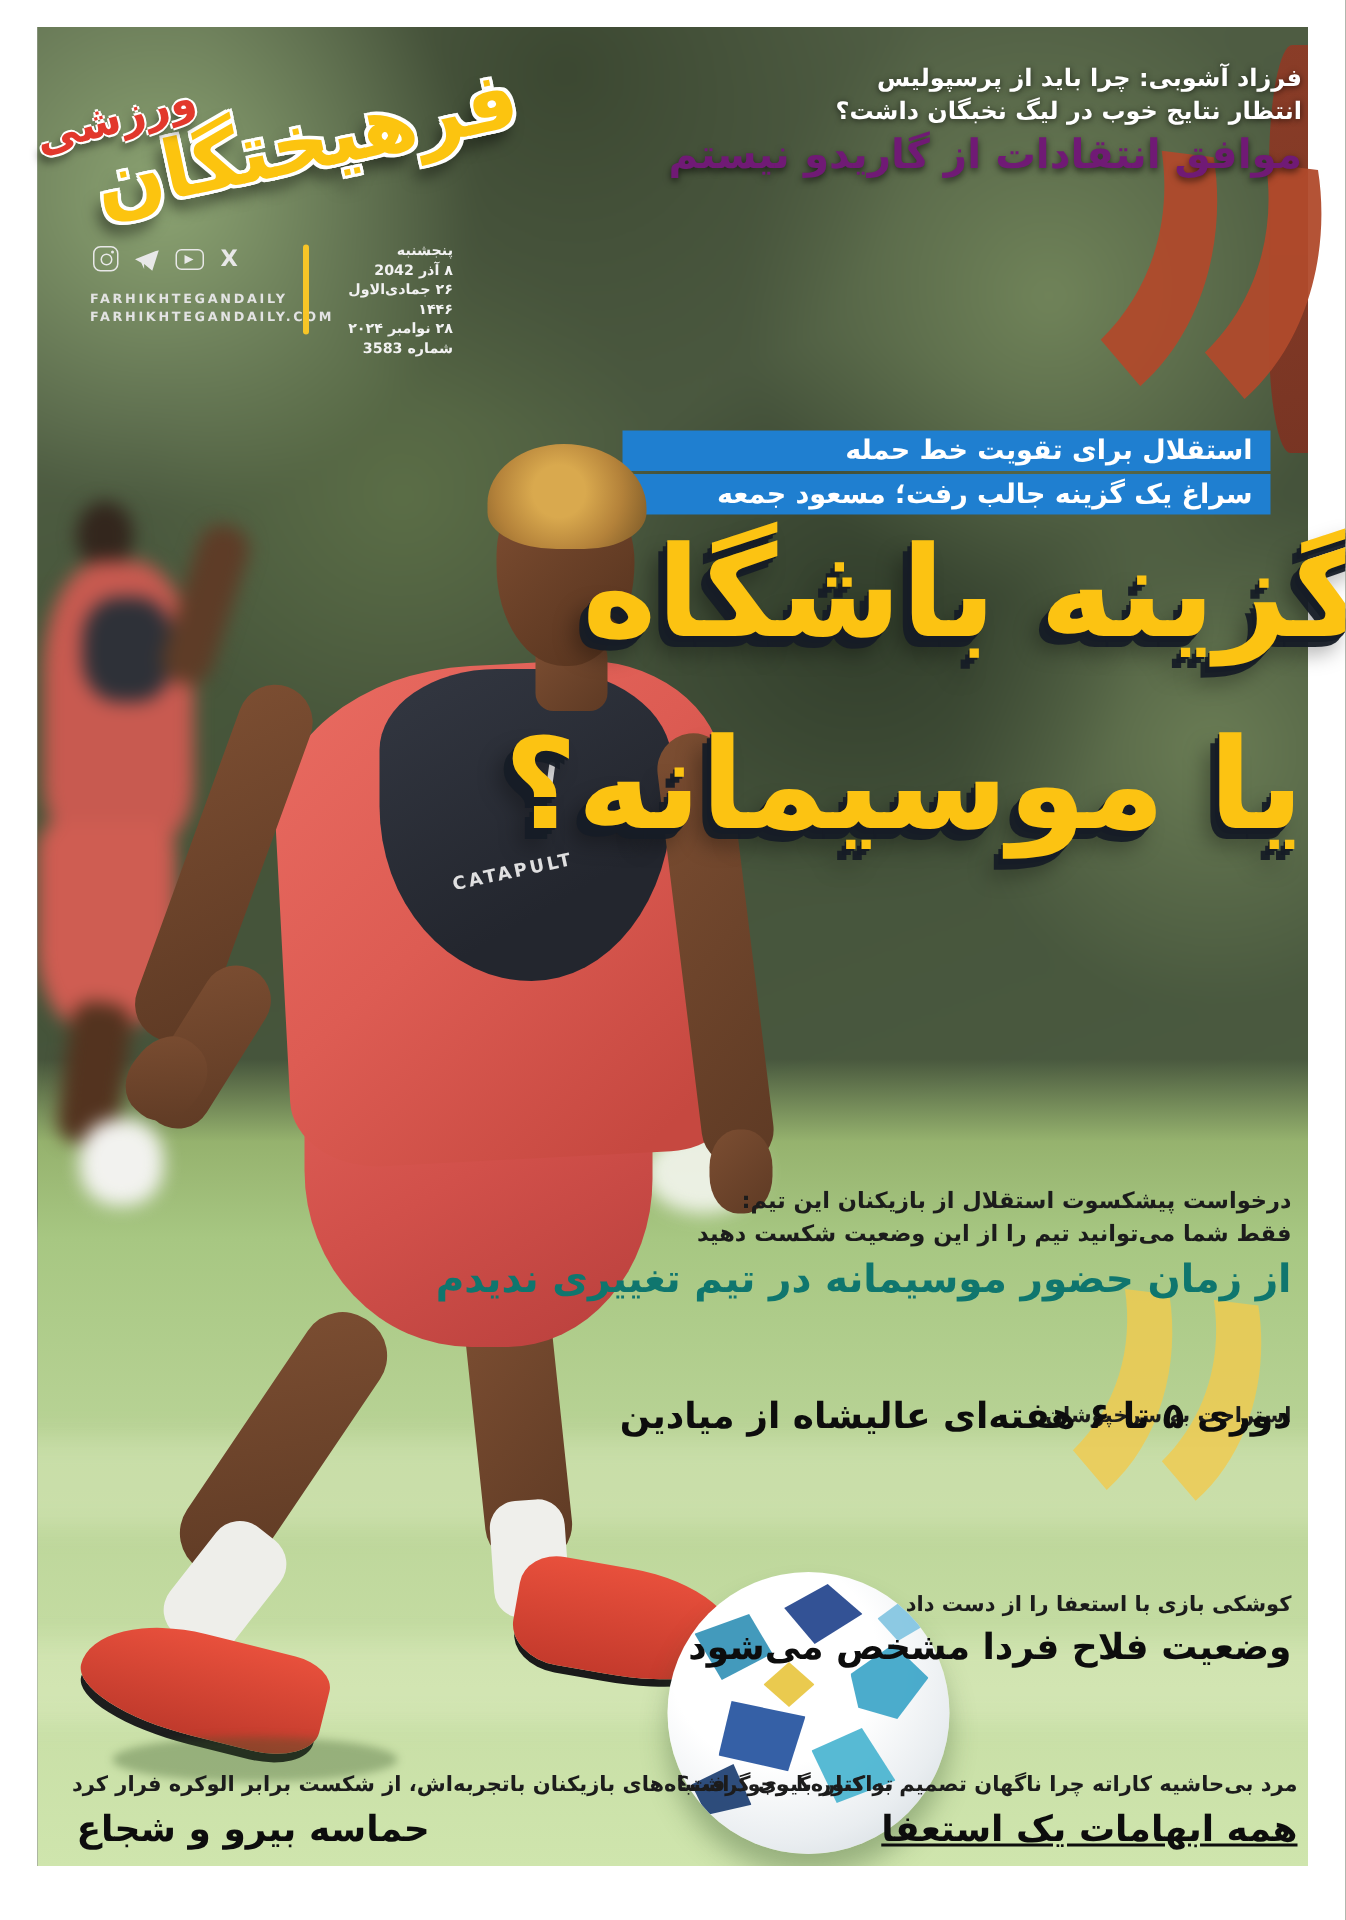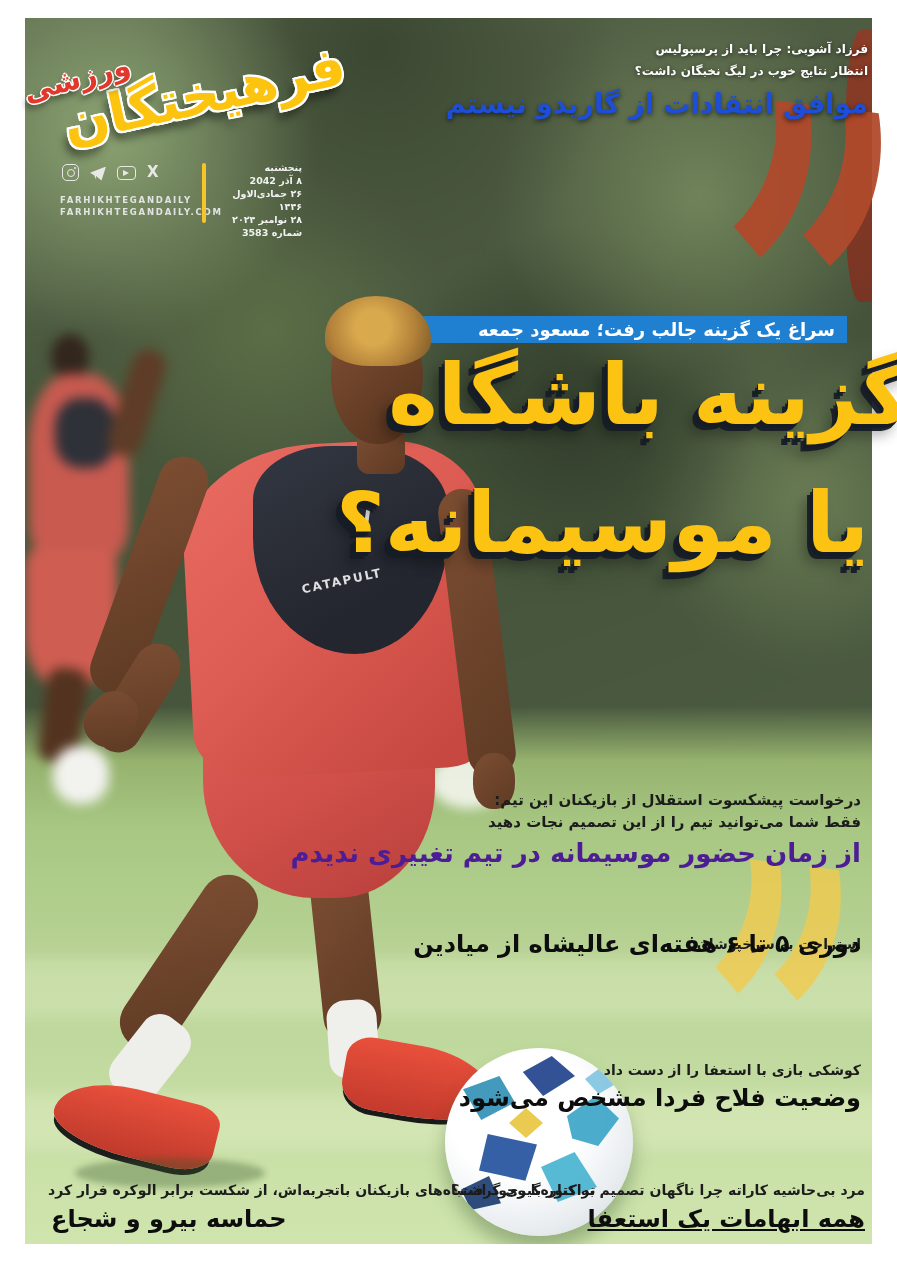--- a/index.html
+++ b/index.html
@@ -87,36 +87,36 @@
   .yt::before { content:""; position:absolute; left:5px; top:3px; border-left:6px solid #e8e8e8; border-top:3.5px solid transparent; border-bottom:3.5px solid transparent; }
   .xx { color:#e8e8e8; font-size:15px; font-weight:bold; line-height:17px; }
   .handles { position:absolute; left:60px; top:194px; color:#e3e3e3; font-size:8.5px; letter-spacing:1.8px; line-height:12px; font-weight:bold; }
   .date-bar { position:absolute; left:202px; top:163px; width:4px; height:60px; background:#f7c527; border-radius:2px; }
   .date-block {
     position:absolute; left:212px; top:161px; width:90px; direction:rtl; text-align:right;
     color:#f2f2f2; font-size:9.5px; line-height:13px; font-weight:bold;
   }
   
   .fa { direction:rtl; white-space:nowrap; position:absolute; }
-  .w-kicker { color:#fff; font-weight:bold; font-size:12px; text-shadow:0 1px 4px rgba(0,0,0,.65); }
-  .w-head   { color:#1d4ed8; font-weight:bold; font-size:27px; text-shadow:0 2px 5px rgba(0,0,0,.6); }
+  .w-kicker { color:#fff; font-weight:bold; font-size:16px; text-shadow:0 1px 4px rgba(0,0,0,.65); }
+  .w-head   { color:#701a75; font-weight:bold; font-size:27px; text-shadow:0 2px 5px rgba(0,0,0,.6); }
   .strip {
     position:absolute; right:25px; height:27px; background:#1f7fd0;
     color:#fff; font-weight:bold; font-size:18px; line-height:27px;
     direction:rtl; text-align:right; padding:0 12px 0 16px; white-space:nowrap;
   }
   .mega {
     position:absolute; color:#fcc312; font-weight:bold; font-size:84px; line-height:1.08;
     direction:rtl; white-space:nowrap;
     text-shadow:
       -6px 7px 0 rgba(22,28,38,.95), -3px 4px 0 rgba(22,28,38,.95),
       -1px 1px 0 rgba(22,28,38,.95), -9px 11px 14px rgba(0,0,0,.35);
   }
   .b-kicker { color:#1c1c1c; font-weight:bold; font-size:15px; }
-  .b-head   { color:#4c1d95; font-weight:bold; font-size:26px;margin-left:25px; }
+  .b-head   { color:#0f766e; font-weight:bold; font-size:26px;margin-left:25px; }
   .b-kicker-sm { color:#1c1c1c; font-weight:bold; font-size:14px; }
   .b-head-sm   { color:#0d0d0d; font-weight:bold; font-size:24px; }
 </style>
 </head>
 <body>
 
 <div class="page">
 
   <div class="photo">
     <div class="trees"></div>
@@ -131,20 +131,23 @@
       <div style="left:95px; top:330px; width:34px; height:110px; background:#5e3c27; border-radius:16px; transform:rotate(18deg);"></div>
       <div style="left:0px; top:530px; width:92px; height:140px; background:#cf5d52; border-radius:14% 14% 45% 40%;"></div>
       <div style="left:18px; top:650px; width:40px; height:95px; background:#53331f; border-radius:14px; transform:rotate(8deg);"></div>
       <div style="left:28px; top:728px; width:56px; height:58px; background:#f2f2ef; border-radius:45%;"></div>
     </div>
 
     <div class="blurred" style="position:absolute; left:405px; top:735px; width:78px; height:56px; background:#f4f6ef; border-radius:50%; opacity:.9;"></div>
 
     <div class="red-edge-band"></div>
 
+    <div class="strip" style="top:269px; width:432px;">
+      <span>استقلال برای تقویت خط حمله</span>
+    </div>
     <div class="strip" style="top:298px; width:497px;">
       <span>سراغ یک گزینه جالب رفت؛ مسعود جمعه</span>
     </div>
 
     <div>
 
       <div class="mp skin" style="left:135px; top:845px; width:58px; height:200px; border-radius:28px; transform:rotate(34deg);"></div>
       <div class="mp" style="left:98px; top:995px; width:54px; height:90px; background:#eeeeea; border-radius:20px; transform:rotate(38deg);"></div>
       <div class="mp" style="left:28px; top:1072px; width:165px; height:68px; background:linear-gradient(180deg,#e8503c,#c03a2c); border-radius:55% 20% 30% 60% / 70% 30% 40% 50%; transform:rotate(14deg); box-shadow:0 8px 0 -2px #1d1d1d;"></div>
 
@@ -226,21 +229,21 @@
   <div class="mega" style="top:350px; right:-14px;">گزینه باشگاه</div>
   <div class="mega" style="top:478px; right:28px;">یا موسیمانه؟</div>
 
   <div class="quote" style="left:718px; top:856px; width:128px; height:150px; color:#f2cb4e; transform:rotate(7deg); opacity:.8;">
     <svg viewBox="0 0 120 130" fill="currentColor">
       <path d="M22,2 C32,38 26,76 2,106 L26,128 C56,94 62,44 50,2 Z"></path>
       <path d="M78,2 C88,38 82,76 58,106 L82,128 C112,94 118,44 106,2 Z"></path>
     </svg>
   </div>
   <div class="fa b-kicker" style="top:791px; right:36px;">درخواست پیشکسوت استقلال از بازیکنان این تیم:</div>
-  <div class="fa b-kicker" style="top:813px; right:36px;">فقط شما می‌توانید تیم را از این تصمیم نجات دهید</div>
+  <div class="fa b-kicker" style="top:813px; right:36px;">فقط شما می‌توانید تیم را از این وضعیت شکست دهید</div>
   <div class="fa b-head" style="top:838px; right:36px;">از زمان حضور موسیمانه در تیم تغییری ندیدم</div>
 
   <div class="fa b-kicker-sm" style="top:936px; right:36px;">استراحت به سرخپوشان</div>
   <div class="fa b-head-sm" style="top:930px; right:36px;">دوری ۵ تا ۶ هفته‌ای عالیشاه از میادین</div>
 
   <div class="fa b-kicker-sm" style="top:1062px; right:36px;">کوشکی بازی با استعفا را از دست داد</div>
   <div class="fa b-head-sm" style="top:1084px; right:36px;">وضعیت فلاح فردا مشخص می‌شود</div>
 
   <div class="fa b-kicker-sm" style="top:1182px; right:32px;">مرد بی‌حاشیه کاراته چرا ناگهان تصمیم به کناره‌گیری گرفت؟</div>
   <div class="fa b-head-sm" style="top:1205px; right:32px;text-decoration:underline;">همه ابهامات یک استعفا</div>

